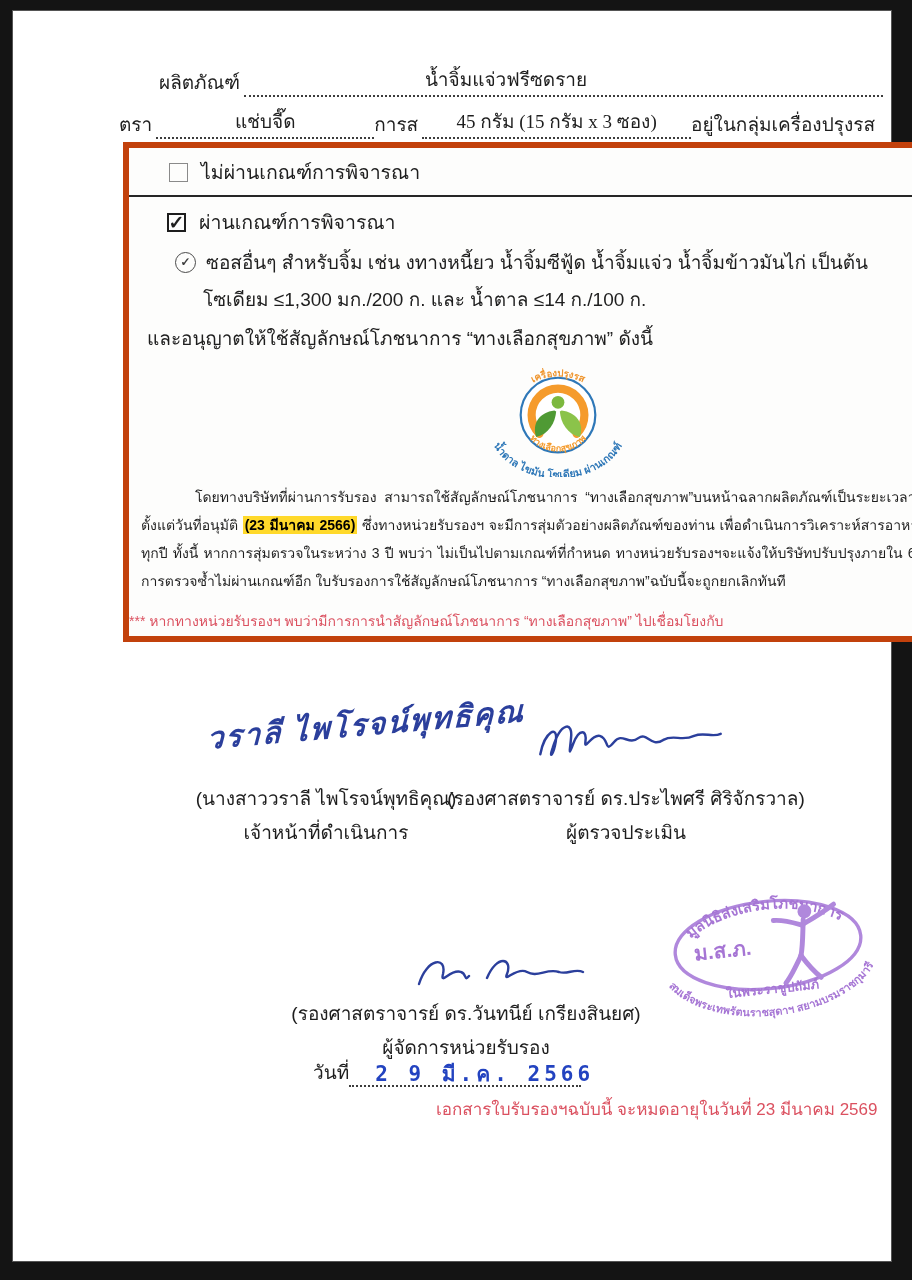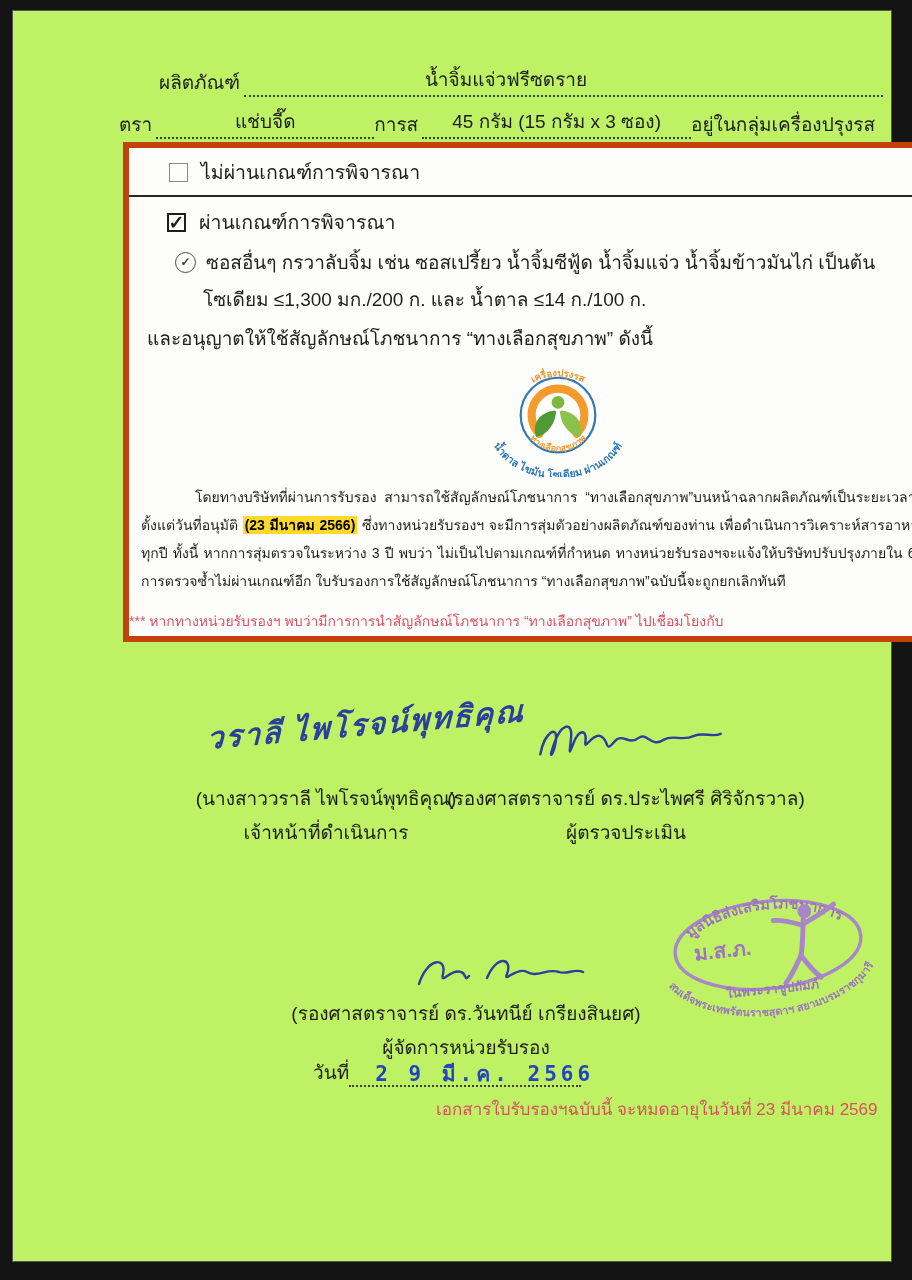--- a/index.html
+++ b/index.html
@@ -5,29 +5,29 @@
   html,body{margin:0;padding:0;}
   body{
     width:912px;height:1280px;position:relative;
     background:#141414;
     font-family:"Liberation Sans",sans-serif;
     color:#1e1e1e;
     overflow:hidden;
   }
   .page{
     position:absolute;left:12px;top:10px;width:880px;height:1252px;
-    background:#bef264;border:1px solid #555;box-sizing:border-box;
+    background:#ffffff;border:1px solid #555;box-sizing:border-box;
   }
   
   .hline{position:absolute;display:flex;align-items:flex-end;font-size:19px;}
   .hline .lbl{white-space:nowrap;padding:0 4px 0 0;}
   .dotline{position:relative;border-bottom:2px dotted #3c3c3c;height:26px;}
   .dotline .fillval{
     position:absolute;bottom:1px;white-space:nowrap;
-    left:50%;transform:translateX(-50%);
+    left:50%;transform:translateX(-50%);font-family:Liberation Serif, serif;
   }
   .line1{left:146px;top:56px;right:8px;}
   .line1 .dotline{flex:1;}
   .line1 .fillval{left:41%;}
   .line2{left:106px;top:98px;right:12px;}
   .d-brand{width:218px;}
   .d-size{flex:1;}
   
   .mainbox{
     position:absolute;left:110px;top:131px;width:870px;height:500px;
@@ -122,21 +122,21 @@
     <div class="row fail-row">
       <span class="cb empty"></span>
       <span>ไม่ผ่านเกณฑ์การพิจารณา</span>
     </div>
     <div class="row pass-row">
       <span class="cb checked">✓</span>
       <span>ผ่านเกณฑ์การพิจารณา</span>
     </div>
     <div class="row item-row">
       <span class="circlecheck">✓</span>
-      <span>ซอสอื่นๆ กรวาลับจิ้ม เช่น ซอสเปรี้ยว น้ำจิ้มซีฟู้ด น้ำจิ้มแจ่ว น้ำจิ้มข้าวมันไก่ เป็นต้น</span>
+      <span>ซอสอื่นๆ สำหรับจิ้ม เช่น งทางหนี้ยว น้ำจิ้มซีฟู้ด น้ำจิ้มแจ่ว น้ำจิ้มข้าวมันไก่ เป็นต้น</span>
     </div>
     <div class="criteria">โซเดียม ≤1,300 มก./200 ก.   และ  น้ำตาล ≤14 ก./100 ก.</div>
     <div class="permission">และอนุญาตให้ใช้สัญลักษณ์โภชนาการ “ทางเลือกสุขภาพ” ดังนี้</div>
 
     <div class="logo-wrap">
       <svg width="152" height="122" viewBox="0 0 160 134">
         <defs>
           <path id="arcTop" d="M 34 48 A 52 46 0 0 1 126 48"></path>
           <path id="arcMid" d="M 45 85 A 37 31 0 0 0 115 85"></path>
           <path id="arcBot" d="M 8 96 A 76 58 0 0 0 152 96"></path>

